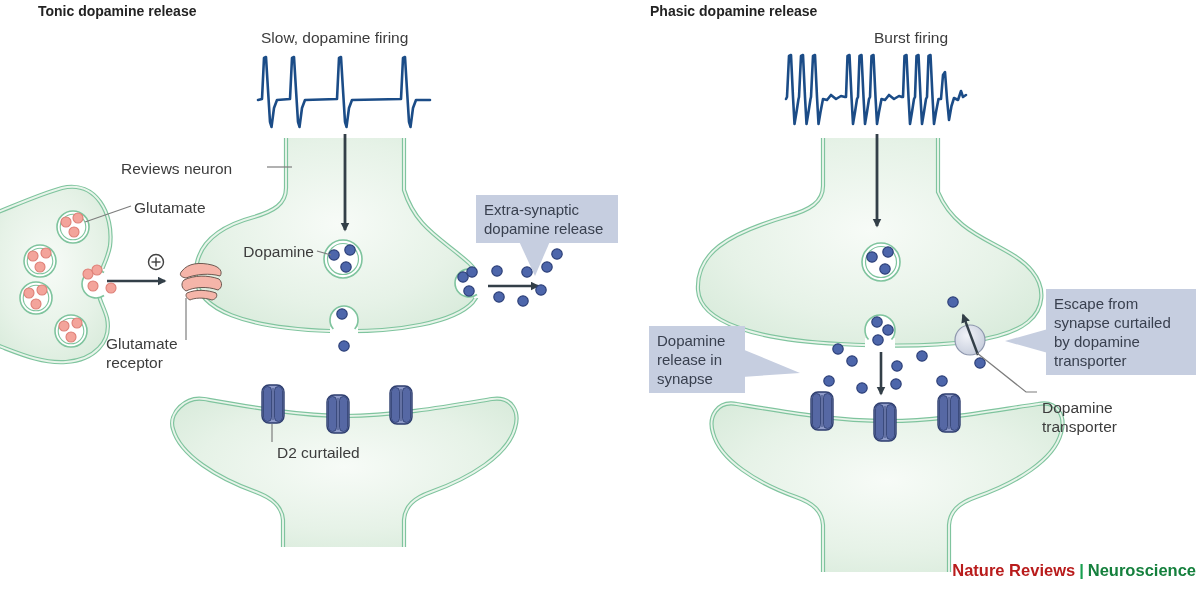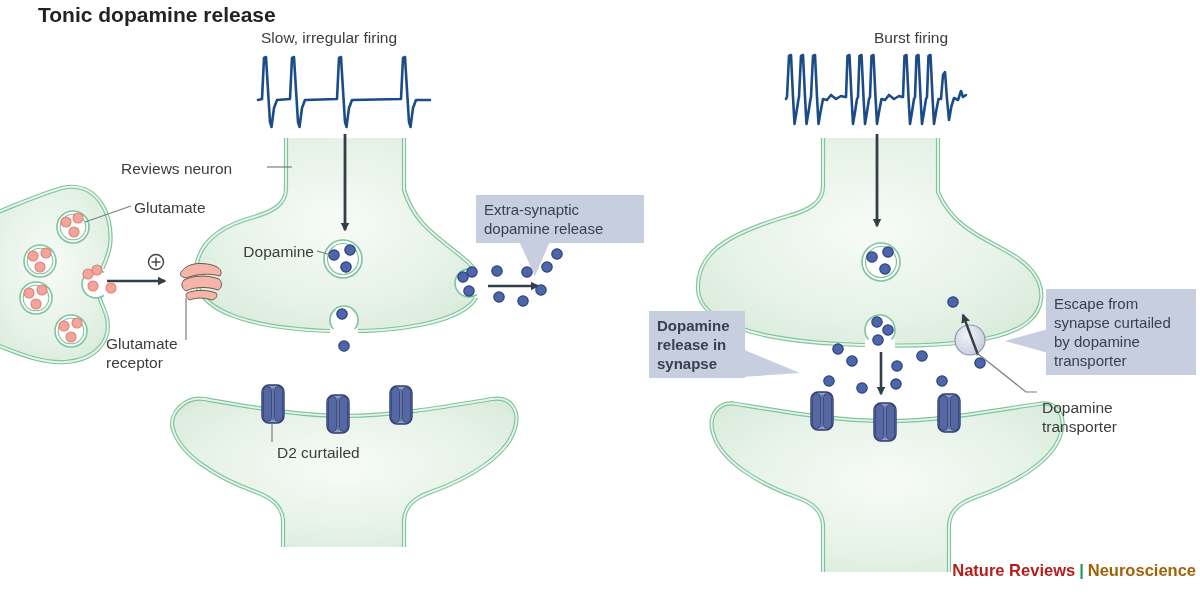--- a/index.html
+++ b/index.html
@@ -2,38 +2,38 @@
 <html><head>
 <meta charset="utf-8">
 <style>
   html,body { margin:0; padding:0; background:#fff; }
   #stage {
     position:relative; width:1200px; height:596px; overflow:hidden;
     background:#ffffff; font-family:"Liberation Sans", sans-serif;
   }
   #art { position:absolute; left:0; top:0; }
   .title {
-    position:absolute; font-weight:bold; font-size:21px; color:#232323;
+    position:absolute; font-weight:bold; font-size:14px; color:#232323;
     white-space:nowrap;
   }
   .lbl {
     position:absolute; font-size:15.5px; line-height:1.25; color:#3c3c3c;
   }
   .nowrap { white-space:nowrap; }
   .callout {
     position:absolute; background:#c6cee0; color:#39404f;
     font-size:15px; line-height:1.27; padding:5px 8px; box-sizing:border-box;
   }
   .footer {
     position:absolute; left:940px; top:561px; width:256px; text-align:right;
     font-size:16.5px; font-weight:bold; white-space:nowrap;
   }
   .footer .pub { color:#b91c1c; }
   .footer .sep { color:#18a050; padding:0 4px; }
-  .footer .jrn { color:#a16207; }
+  .footer .jrn { color:#15803d; }
 </style>
 </head>
 <body>
 
 <div id="stage">
 
 <svg id="art" width="1200" height="596" viewBox="0 0 1200 596">
   <defs>
     <radialGradient id="cg" cx="50%" cy="45%" r="70%">
       <stop offset="0%" stop-color="#f7fbf7"></stop>
@@ -252,38 +252,39 @@
 
   <g fill="#c6cee0">
     <polygon points="518,239 551,239 535,276"></polygon>
     <polygon points="742,349 800,373 742,377"></polygon>
     <polygon points="1048,329 1048,353 1005,341"></polygon>
   </g>
 </svg>
 
 <div class="title" style="left:38px; top:3px;">Tonic dopamine release</div>
 
-
-<div class="lbl nowrap" style="left:261px; top:28px;">Slow, irregular firing</div>
+<div class="title" style="left:650px; top:3px;">Phasic dopamine release</div>
+
+<div class="lbl nowrap" style="left:261px; top:28px;">Slow, dopamine firing</div>
 
 <div class="lbl nowrap" style="left:826px; top:28px;margin-left:48px;">Burst firing</div>
 
 <div class="lbl nowrap" style="left:121px; top:159px;">Reviews neuron</div>
 
 <div class="lbl nowrap" style="left:134px; top:198px;">Glutamate</div>
 
 <div class="lbl" style="left:230px; top:242px; width:84px; text-align:right;">Dopamine</div>
 
 <div class="lbl" style="left:106px; top:334px; width:100px;">Glutamate receptor</div>
 
 <div class="lbl nowrap" style="left:277px; top:443px;">D2 curtailed</div>
 
-<div class="callout" style="left:476px; top:195px; width:168px;">Extra-synaptic dopamine release</div>
-
-<div class="callout" style="left:649px; top:311px; width:96px;font-weight:bold;">Dopamine release in synapse</div>
+<div class="callout" style="left:476px; top:195px; width:142px;">Extra-synaptic dopamine release</div>
+
+<div class="callout" style="left:649px; top:326px; width:96px;">Dopamine release in synapse</div>
 
 <div class="callout" style="left:1046px; top:289px; width:150px;">Escape from synapse curtailed by dopamine transporter</div>
 
 <div class="lbl" style="left:1042px; top:398px; width:118px;">Dopamine transporter</div>
 
 <div class="footer">
   <span class="pub">Nature Reviews</span><span class="sep">|</span><span class="jrn">Neuroscience</span>
 </div>
 
 </div>

